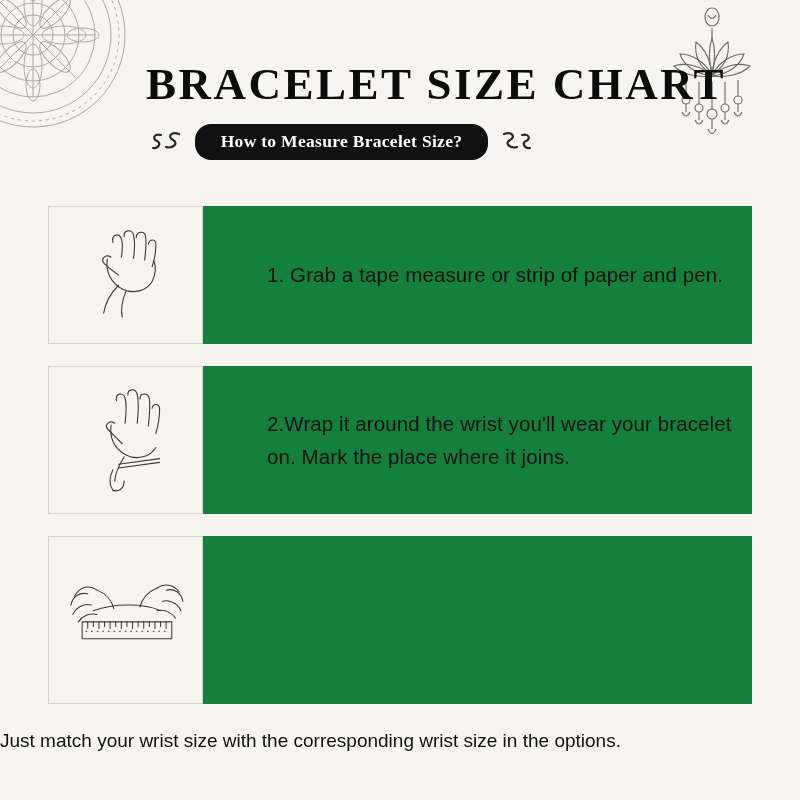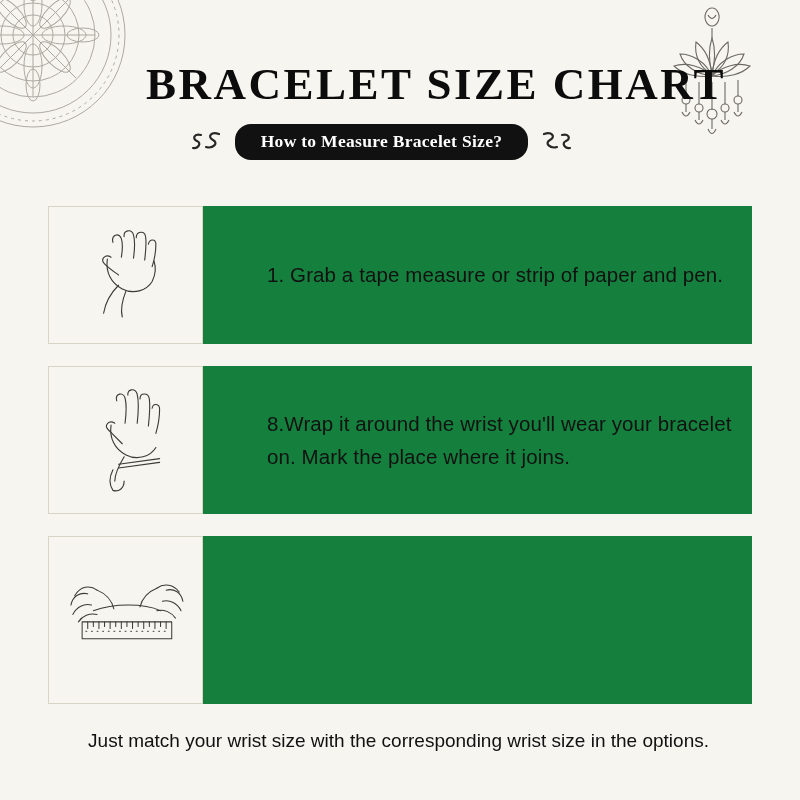--- a/index.html
+++ b/index.html
@@ -56,21 +56,20 @@
   
   .subtitle-row {
     position: absolute;
     top: 124px;
     left: 0;
     width: 683px;
     display: flex;
     align-items: center;
     justify-content: center;
     gap: 12px;
-    padding-left: 40px;
   }
   .flourish {
     width: 34px;
     height: 26px;
     opacity: 0.9;
   }
   .subtitle-pill {
     background: #111111;
     color: #ffffff;
     border-radius: 16px;
@@ -123,21 +122,21 @@
     letter-spacing: 0.1px;
   }
   .step-3 .step-text { padding-left: 60px; font-size: 20px; }
 
   
   .footer {
     position: absolute;
     top: 730px;
     left: 0;
     width: 709px;
-    text-align: right;
+    text-align: left;
     font-size: 19px;
     color: #111111;
   }
 </style>
 </head>
 <body>
 
 <div class="corner-mandala">
   <svg viewBox="0 0 210 210" width="210" height="210" fill="none" stroke="#6d6a62" stroke-width="1">
     <circle cx="105" cy="105" r="20"></circle>
@@ -240,21 +239,21 @@
         <path d="M75 16 C75 9 84 9 85 16 C86 24 85 36 84 45"></path>
         <path d="M88 26 C89 20 96 21 96 27 C96 36 94 46 92 53"></path>
         <path d="M48 42 C42 38 36 44 41 49 C46 54 52 60 56 64"></path>
         <path d="M44 44 C42 58 48 70 60 76 C72 82 86 78 92 68"></path>
         <path d="M58 78 C52 88 48 96 48 104"></path>
         <path d="M52 86 L96 80"></path>
         <path d="M52 90 L96 84"></path>
         <path d="M46 92 C42 100 42 108 46 114 C52 116 58 112 58 104"></path>
       </svg>
     </div>
-    <div class="step-text">8.Wrap it around the wrist you'll wear your bracelet on. Mark the place where it joins.</div>
+    <div class="step-text">2.Wrap it around the wrist you'll wear your bracelet on. Mark the place where it joins.</div>
   </div>
 
   <div class="step step-3">
     <div class="step-figure">
       <svg viewBox="0 0 150 120" width="140" height="112" fill="none" stroke="#3b3a36" stroke-width="1.1" stroke-linecap="round" stroke-linejoin="round">
 
         <path d="M20 34 C26 24 36 22 44 28"></path>
         <path d="M16 44 C18 34 26 30 34 32"></path>
         <path d="M18 54 C22 46 30 42 38 44"></path>
         <path d="M24 62 C28 56 36 52 44 54"></path>

